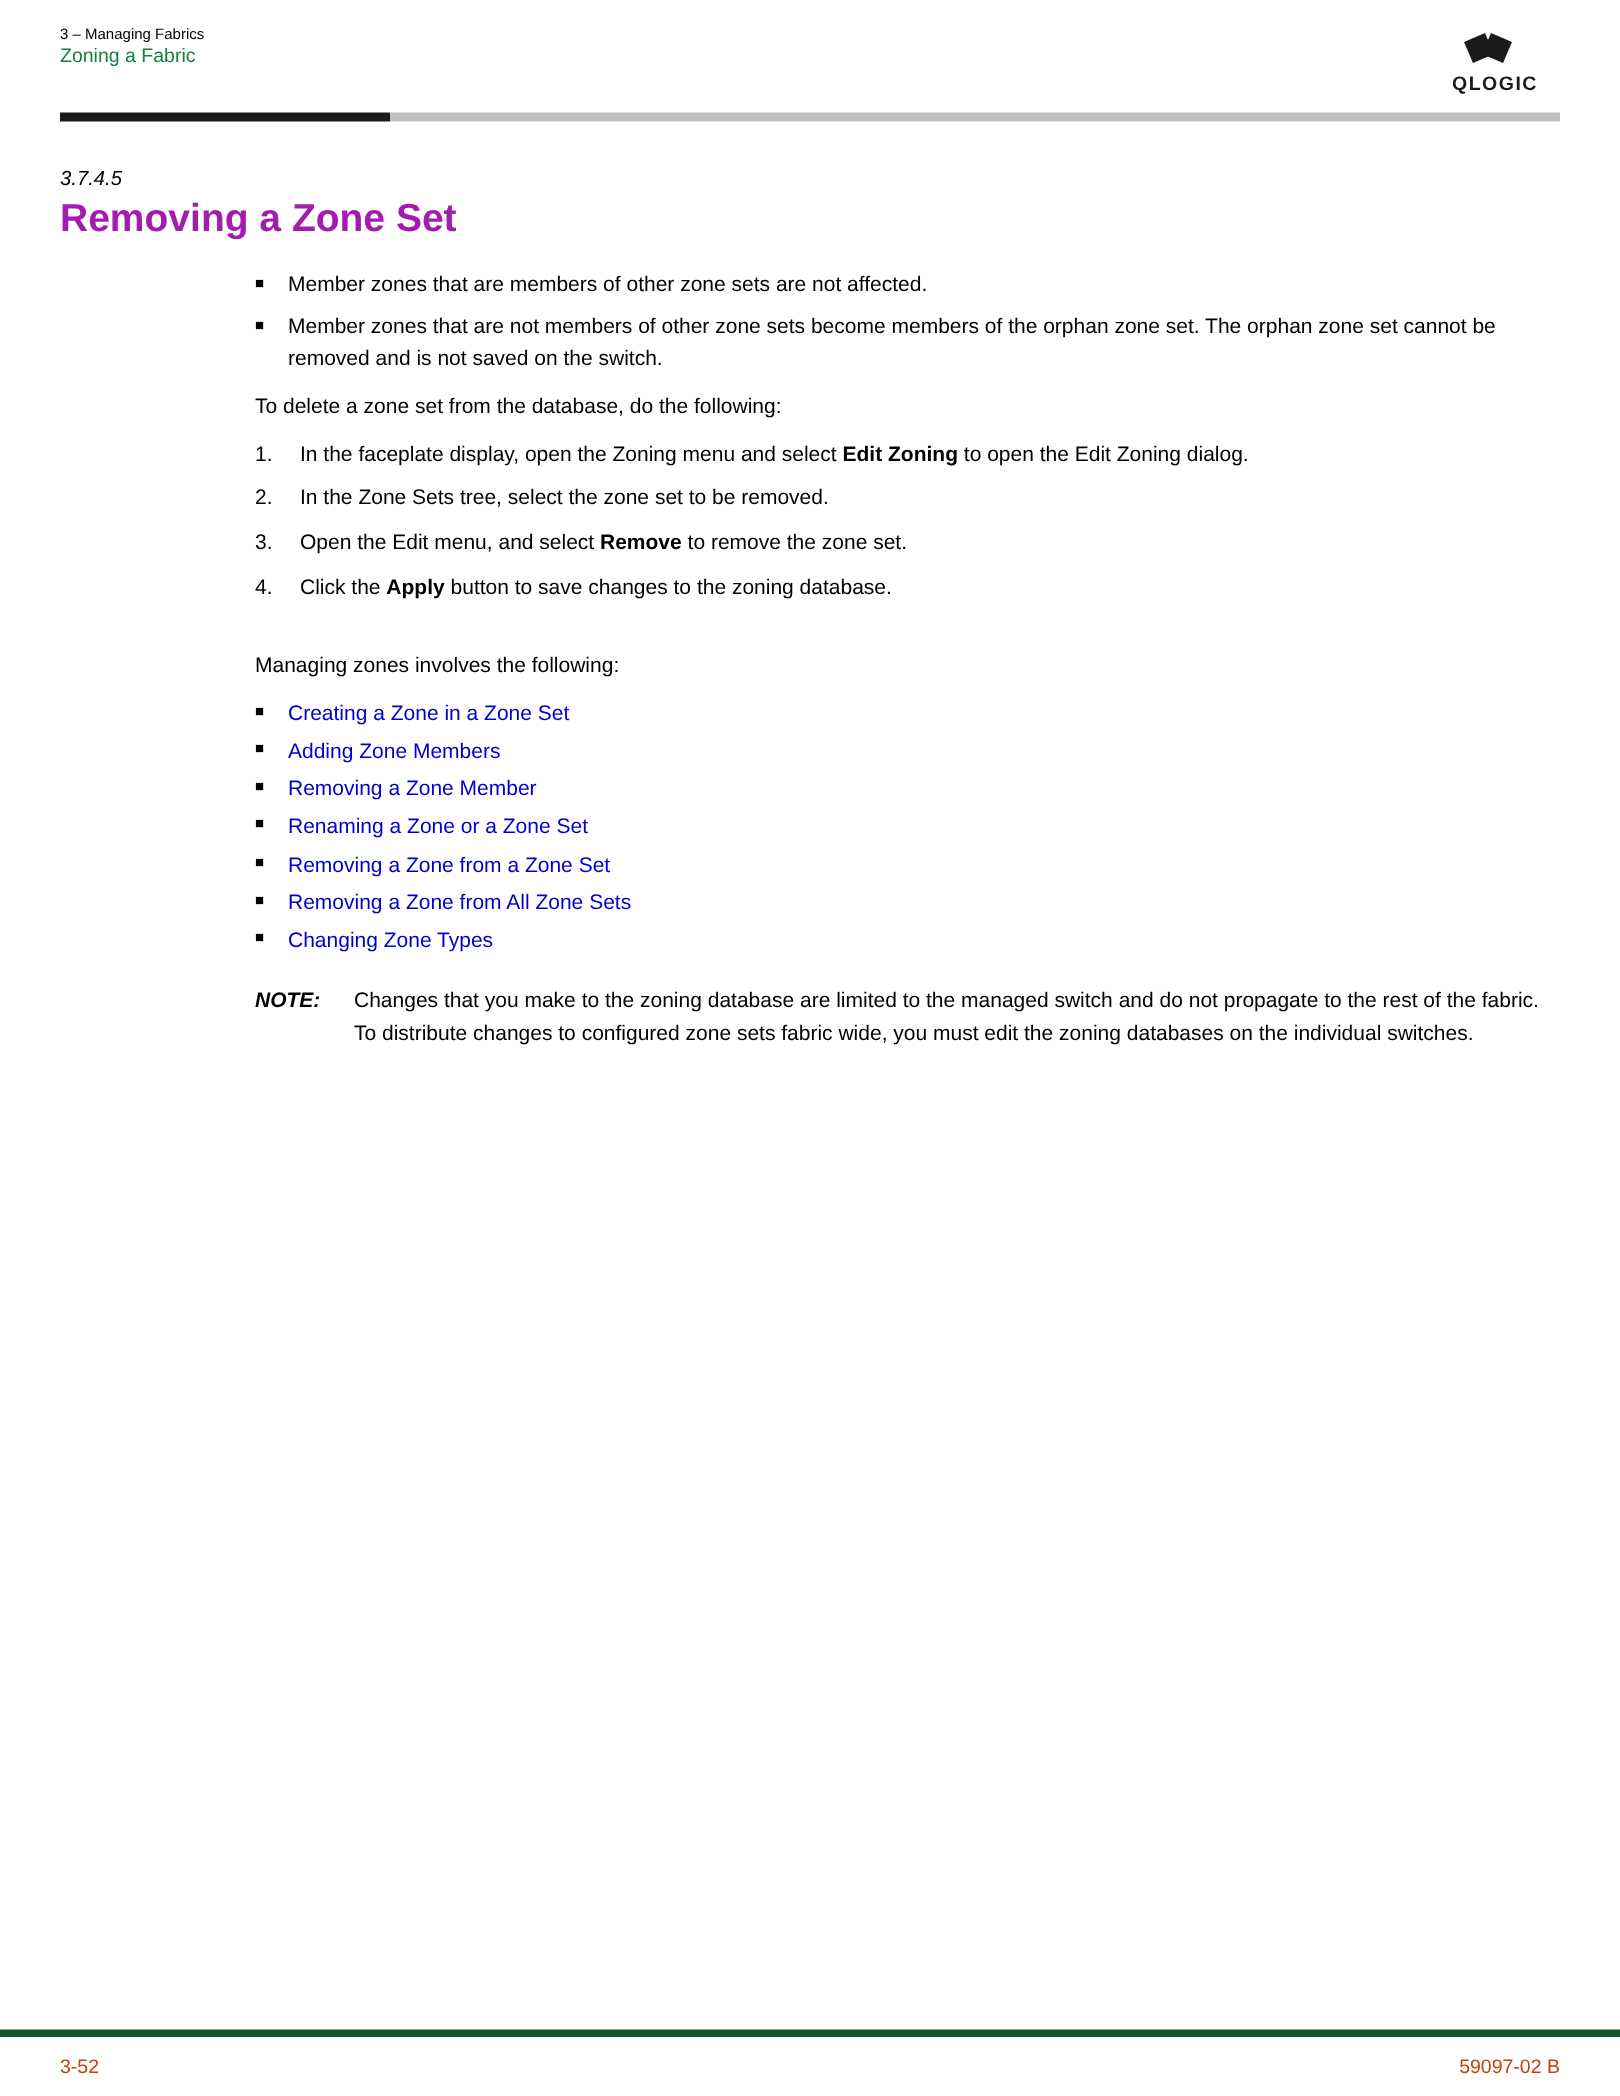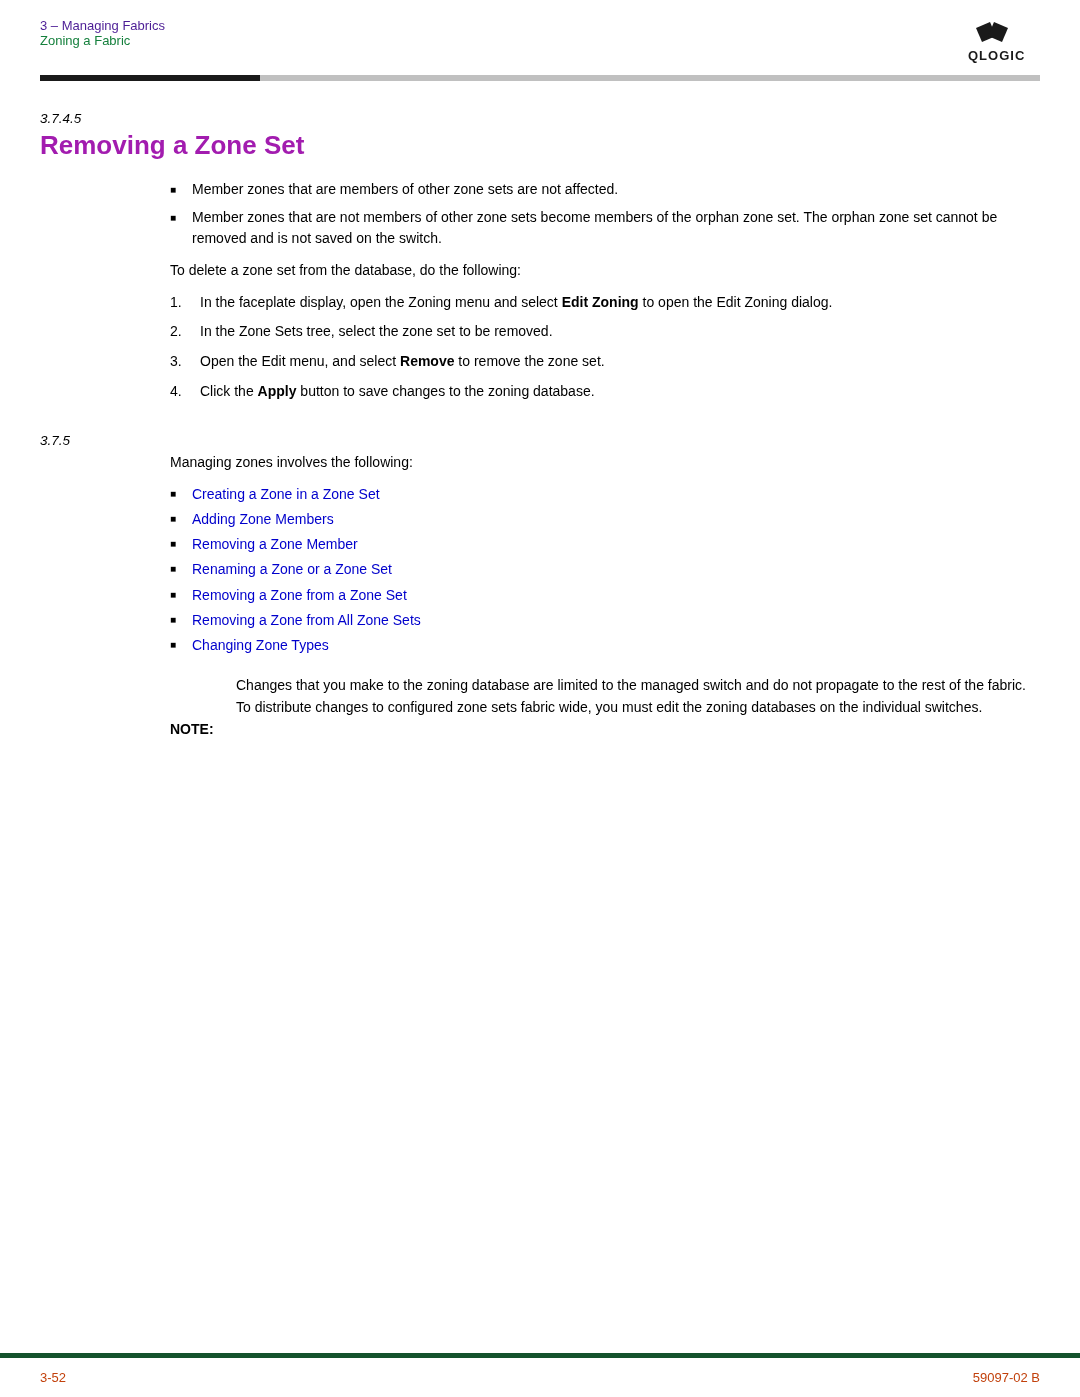--- a/index.html
+++ b/index.html
@@ -29,22 +29,22 @@
       justify-content: space-between;
       align-items: flex-start;
     }
 
     .header-text {
       display: flex;
       flex-direction: column;
     }
 
     .header-chapter {
-      font-size: 13px;
-      color: #4c1d95;
+      font-size: 10px;
+      color: #000000;
     }
 
     .header-sub {
       font-size: 13px;
       color: #15803d;
     }
 
     
     .top-rule {
       margin: 6px 40px 0 40px;
@@ -169,23 +169,23 @@
       margin-left: 130px;
       margin-top: 18px;
       display: flex;
       gap: 16px;
       font-size: 14px;
       line-height: 1.55;
     }
 
     .note-label {
       font-weight: bold;
+      font-style: italic;
       white-space: nowrap;
       min-width: 50px;
-      margin-top: 44px;
     }
 
     .note-text {
       flex: 1;
     }
 
     
     .footer {
       border-top: 5px solid #14532d;
       padding: 12px 40px;
@@ -263,21 +263,20 @@
       <ol class="numbered-list">
         <li>In the faceplate display, open the Zoning menu and select <strong>Edit Zoning</strong> to open the Edit Zoning dialog.</li>
         <li>In the Zone Sets tree, select the zone set to be removed.</li>
         <li>Open the Edit menu, and select <strong>Remove</strong> to remove the zone set.</li>
         <li>Click the <strong>Apply</strong> button to save changes to the zoning database.</li>
       </ol>
 
     </div>
 
     <div class="section-block">
-      <p class="section-number-italic">3.7.5</p>
 
       <p class="intro-text">Managing zones involves the following:</p>
 
       <ul class="link-list">
         <li><a href="#">Creating a Zone in a Zone Set</a></li>
         <li><a href="#">Adding Zone Members</a></li>
         <li><a href="#">Removing a Zone Member</a></li>
         <li><a href="#">Renaming a Zone or a Zone Set</a></li>
         <li><a href="#">Removing a Zone from a Zone Set</a></li>
         <li><a href="#">Removing a Zone from All Zone Sets</a></li>

